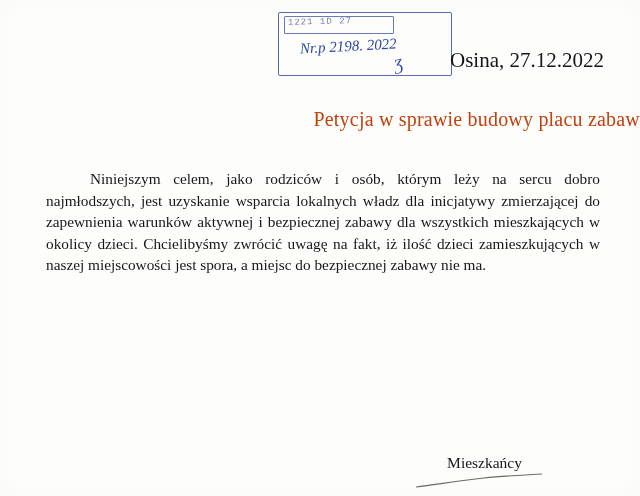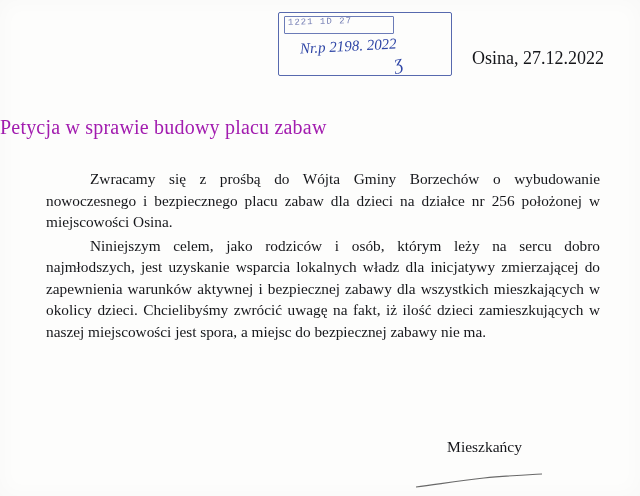--- a/index.html
+++ b/index.html
@@ -80,36 +80,35 @@
     color: #2f46a6;
     transform: rotate(-12deg);
     font-style: italic;
   }
 
   
   .place-date {
     position: absolute;
     right: 36px;
     top: 48px;
-    font-size: 18px;
+    font-size: 21px;
     color: #15161a;
     white-space: nowrap;
   }
 
   
   .doc-title {
     position: absolute;
     left: 0;
     right: 0;
     top: 108px;
-    text-align: left;
+    text-align: right;
     font-size: 20px;
     letter-spacing: 0.2px;
-    color: #a21caf;
-    margin-top: 8px;
+    color: #c2410c;
   }
 
   
   .body-text {
     position: absolute;
     left: 46px;
     right: 40px;
     top: 168px;
   }
   .para {
@@ -121,21 +120,21 @@
     color: #15161a;
   }
   .para.last {
     margin-top: 10px;
   }
 
   
   .signature {
     position: absolute;
     right: 118px;
-    bottom: 40px;
+    bottom: 24px;
     font-size: 15.5px;
     color: #15161a;
     margin-top: 28px;
   }
   .sig-stroke {
     position: absolute;
     right: 96px;
     bottom: 6px;
     width: 130px;
     height: 18px;
@@ -161,21 +160,20 @@
     <div class="stamp-top-text">1221 1D 27</div>
     <div class="stamp-hand">Nr.p 2198. 2022</div>
     <div class="stamp-squiggle">Ʒ</div>
   </div>
 
   <div class="place-date">Osina, 27.12.2022</div>
 
   <div class="doc-title">Petycja w sprawie budowy placu zabaw</div>
 
   <div class="body-text">
-    <p class="para">Zwracamy się z prośbą do Wójta Gminy Borzechów o wybudowanie nowoczesnego i bezpiecznego placu zabaw dla dzieci na działce nr 256 położonej w miejscowości Osina.</p>
     <p class="para">Niniejszym celem, jako rodziców i osób, którym leży na sercu dobro najmłodszych, jest uzyskanie wsparcia lokalnych władz dla inicjatywy zmierzającej do zapewnienia warunków aktywnej i bezpiecznej zabawy dla wszystkich mieszkających w okolicy dzieci. Chcielibyśmy zwrócić uwagę na fakt, iż ilość dzieci zamieszkujących w naszej miejscowości jest spora, a miejsc do bezpiecznej zabawy nie ma.</p>
   </div>
 
   <div class="signature">Mieszkańcy</div>
 
   <div class="sig-stroke">
     <svg width="130" height="18" viewBox="0 0 130 18" aria-hidden="true">
       <path d="M2 15 C 25 12, 45 9, 70 6 C 90 4, 110 3, 128 2" stroke="#1a1a1a" stroke-width="1.1" fill="none" opacity="0.65"></path>
     </svg>
   </div>

